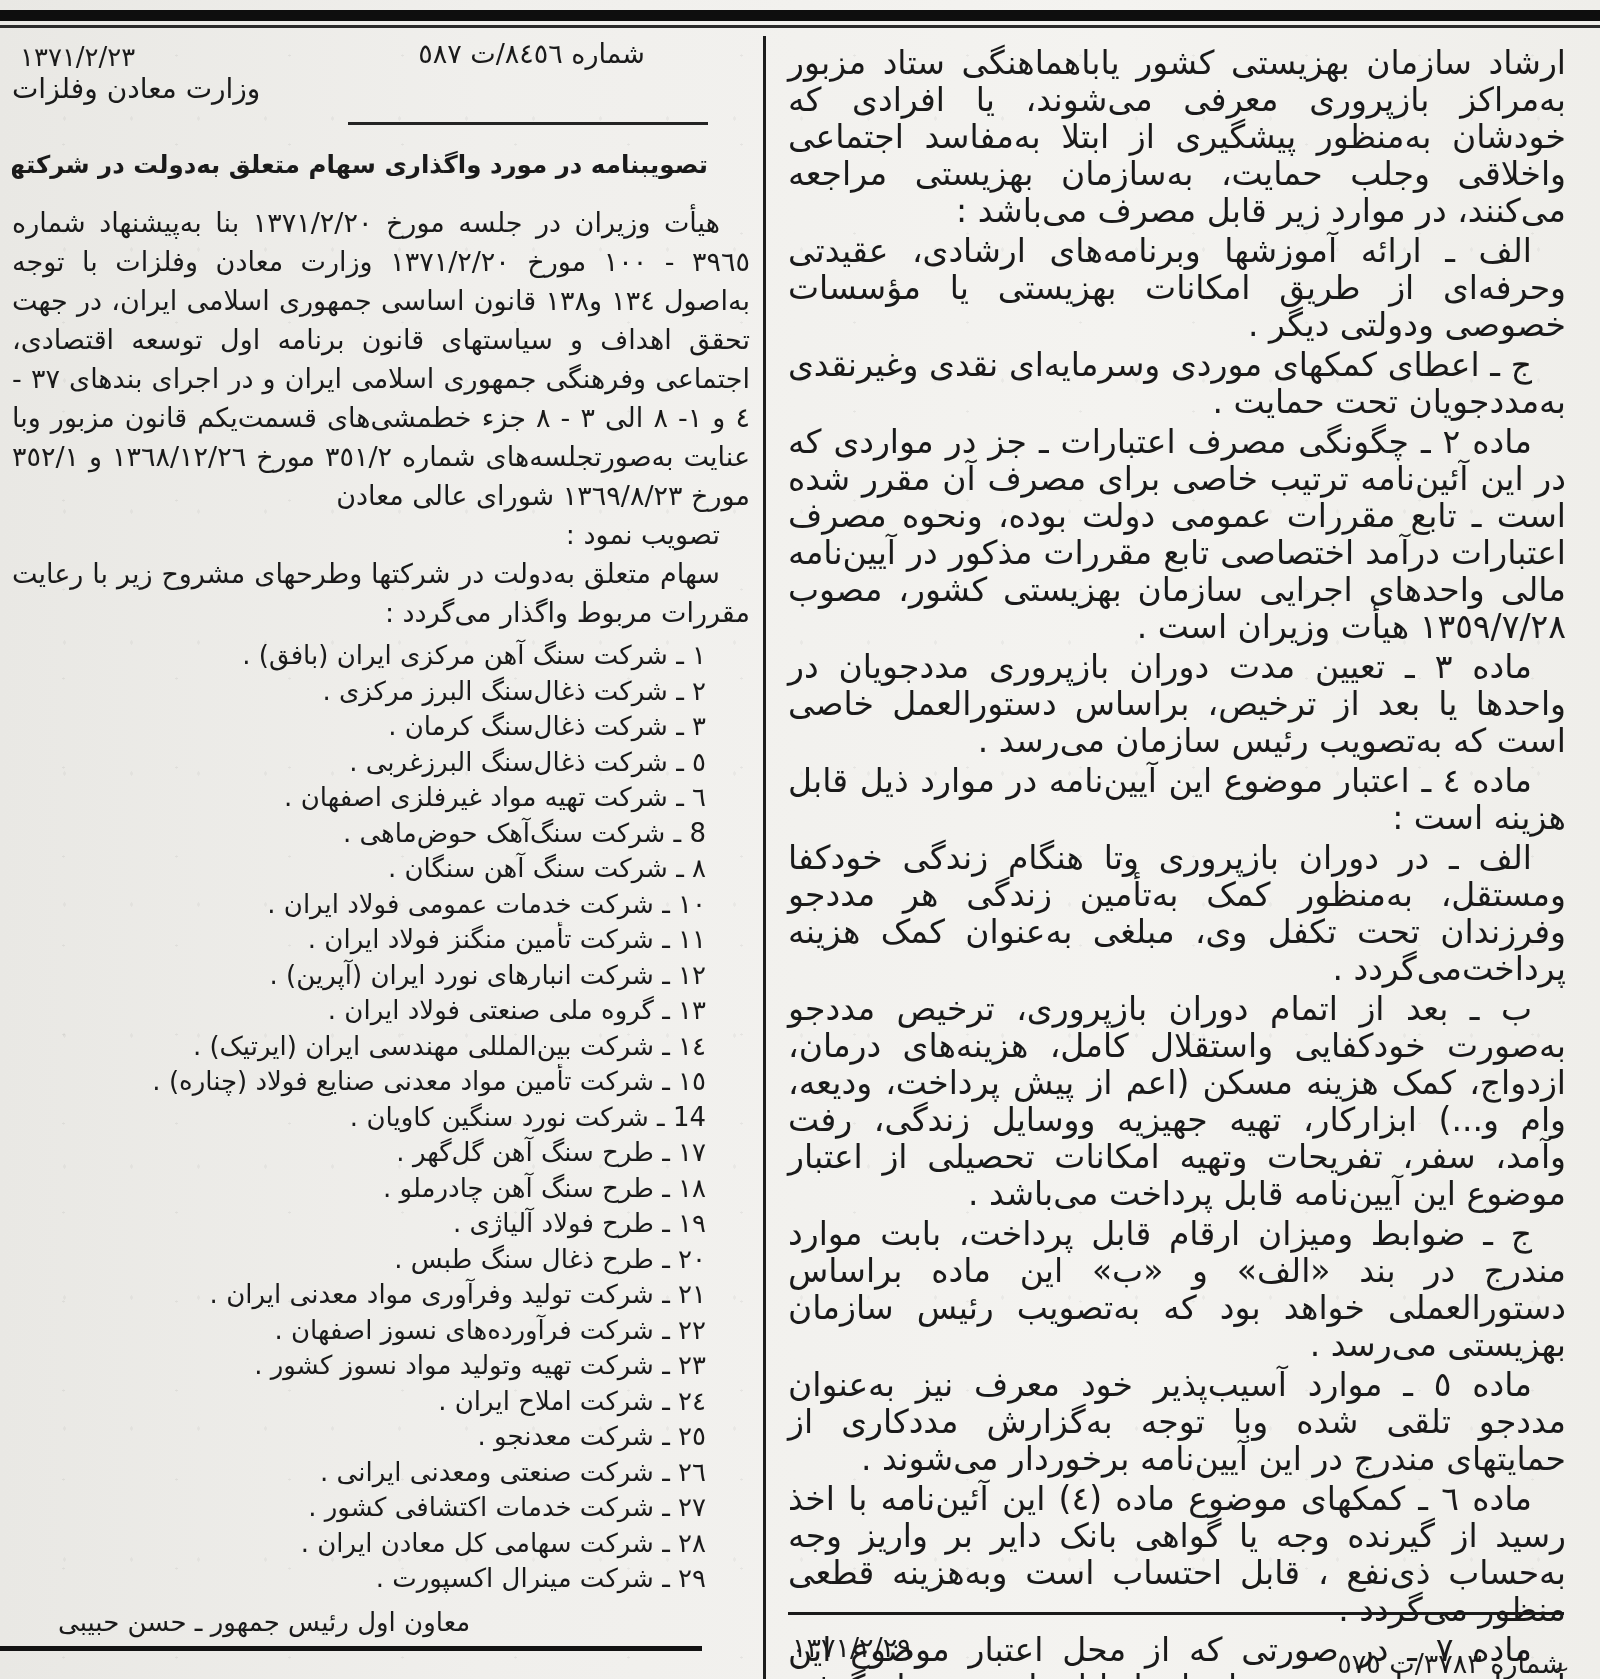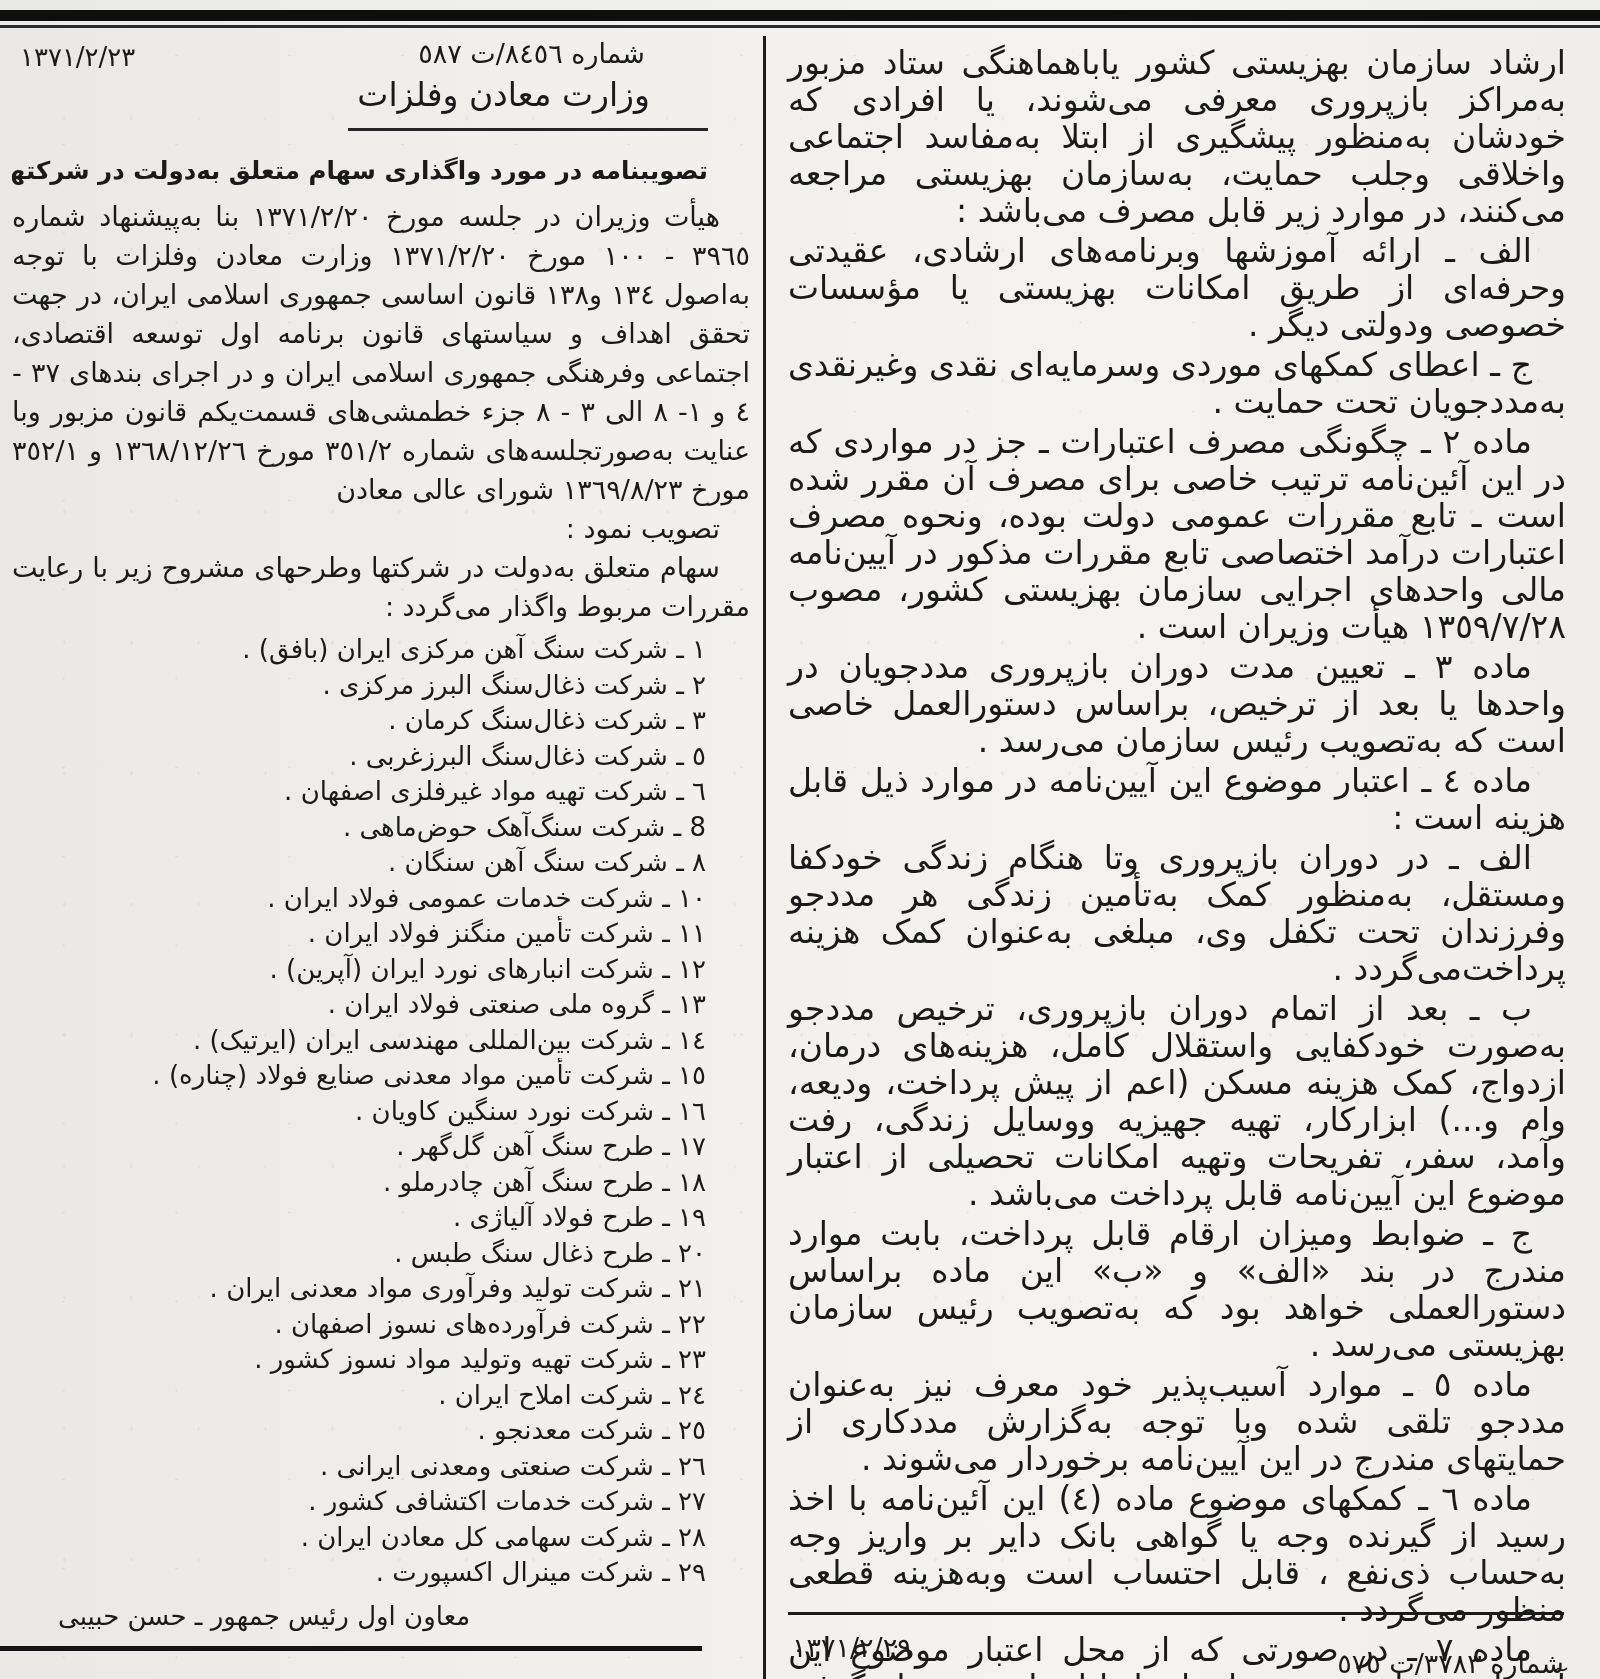--- a/index.html
+++ b/index.html
@@ -24,30 +24,30 @@
     pointer-events:none;
   }
   .top-rule{position:absolute;top:10px;left:0;width:100%;height:11px;background:#0e0e0e;}
   .top-rule-thin{position:absolute;top:25px;left:0;width:100%;height:3px;background:#2b2b2b;}
   .col-divider{position:absolute;top:36px;bottom:0;left:763px;width:3px;background:#1d1d1d;}
 
   
   .left-col{position:absolute;top:36px;left:12px;width:738px;}
   .doc-header{position:relative;}
   .doc-number{text-align:right;padding-left:0;padding-right:105px;font-size:27px;line-height:36px;}
-  .doc-ministry{text-align:right;padding-right:100px;font-size:33px;line-height:34px;margin-top:6px;}
+  .doc-ministry{text-align:left;padding-right:100px;font-size:28px;line-height:34px;}
   .doc-date{position:absolute;top:6px;left:8px;font-size:26px;}
   .header-rule{width:360px;height:3px;background:#242424;margin:16px 42px 0 auto;}
   .doc-title{
     margin:22px 0 0 0;font-weight:bold;font-size:24.5px;line-height:36px;
     text-align:right;padding-right:42px;white-space:nowrap;overflow:hidden;
   }
   .para{margin:0;text-align:justify;}
   .left-col .para{font-size:27px;line-height:39px;text-indent:30px;}
-  .left-intro{margin-top:8px;}
+  .left-intro{margin-top:20px;}
   .company-list{margin-top:6px;padding-right:44px;}
   .company-item{font-size:26px;line-height:35.5px;white-space:nowrap;overflow:hidden;}
   .signature{margin:0;font-size:26px;}
   .left-signature{margin-top:10px;text-align:left;padding-left:46px;white-space:nowrap;}
   .left-bottom-rule{position:absolute;top:1646px;left:0;width:702px;height:5px;background:#131313;}
 
   
   .right-col{position:absolute;top:44px;left:788px;width:778px;}
   .right-body p{font-size:33px;line-height:37px;text-indent:34px;margin:0 0 3px 0;}
   .right-body p:first-child{text-indent:0;}
@@ -111,21 +111,21 @@
         <div class="company-item">٥ ـ شرکت ذغال‌سنگ البرزغربی .</div>
         <div class="company-item">٦ ـ شرکت تهیه مواد غیرفلزی اصفهان .</div>
         <div class="company-item">8 ـ شرکت سنگ‌آهک حوض‌ماهی .</div>
         <div class="company-item">٨ ـ شرکت سنگ آهن سنگان .</div>
         <div class="company-item">١٠ ـ شرکت خدمات عمومی فولاد ایران .</div>
         <div class="company-item">١١ ـ شرکت تأمین منگنز فولاد ایران .</div>
         <div class="company-item">١٢ ـ شرکت انبارهای نورد ایران (آپرین) .</div>
         <div class="company-item">١٣ ـ گروه ملی صنعتی فولاد ایران .</div>
         <div class="company-item">١٤ ـ شرکت بین‌المللی مهندسی ایران (ایرتیک) .</div>
         <div class="company-item">١٥ ـ شرکت تأمین مواد معدنی صنایع فولاد (چناره) .</div>
-        <div class="company-item">١٦ ـ شرکت نورد سنگین کاویان .</div>
+        <div class="company-item">14 ـ شرکت نورد سنگین کاویان .</div>
         <div class="company-item">١٧ ـ طرح سنگ آهن گل‌گهر .</div>
         <div class="company-item">١٨ ـ طرح سنگ آهن چادرملو .</div>
         <div class="company-item">١٩ ـ طرح فولاد آلیاژی .</div>
         <div class="company-item">٢٠ ـ طرح ذغال سنگ طبس .</div>
         <div class="company-item">٢١ ـ شرکت تولید وفرآوری مواد معدنی ایران .</div>
         <div class="company-item">٢٢ ـ شرکت فرآورده‌های نسوز اصفهان .</div>
         <div class="company-item">٢٣ ـ شرکت تهیه وتولید مواد نسوز کشور .</div>
         <div class="company-item">٢٤ ـ شرکت املاح ایران .</div>
         <div class="company-item">٢٥ ـ شرکت معدنجو .</div>
         <div class="company-item">٢٦ ـ شرکت صنعتی ومعدنی ایرانی .</div>

